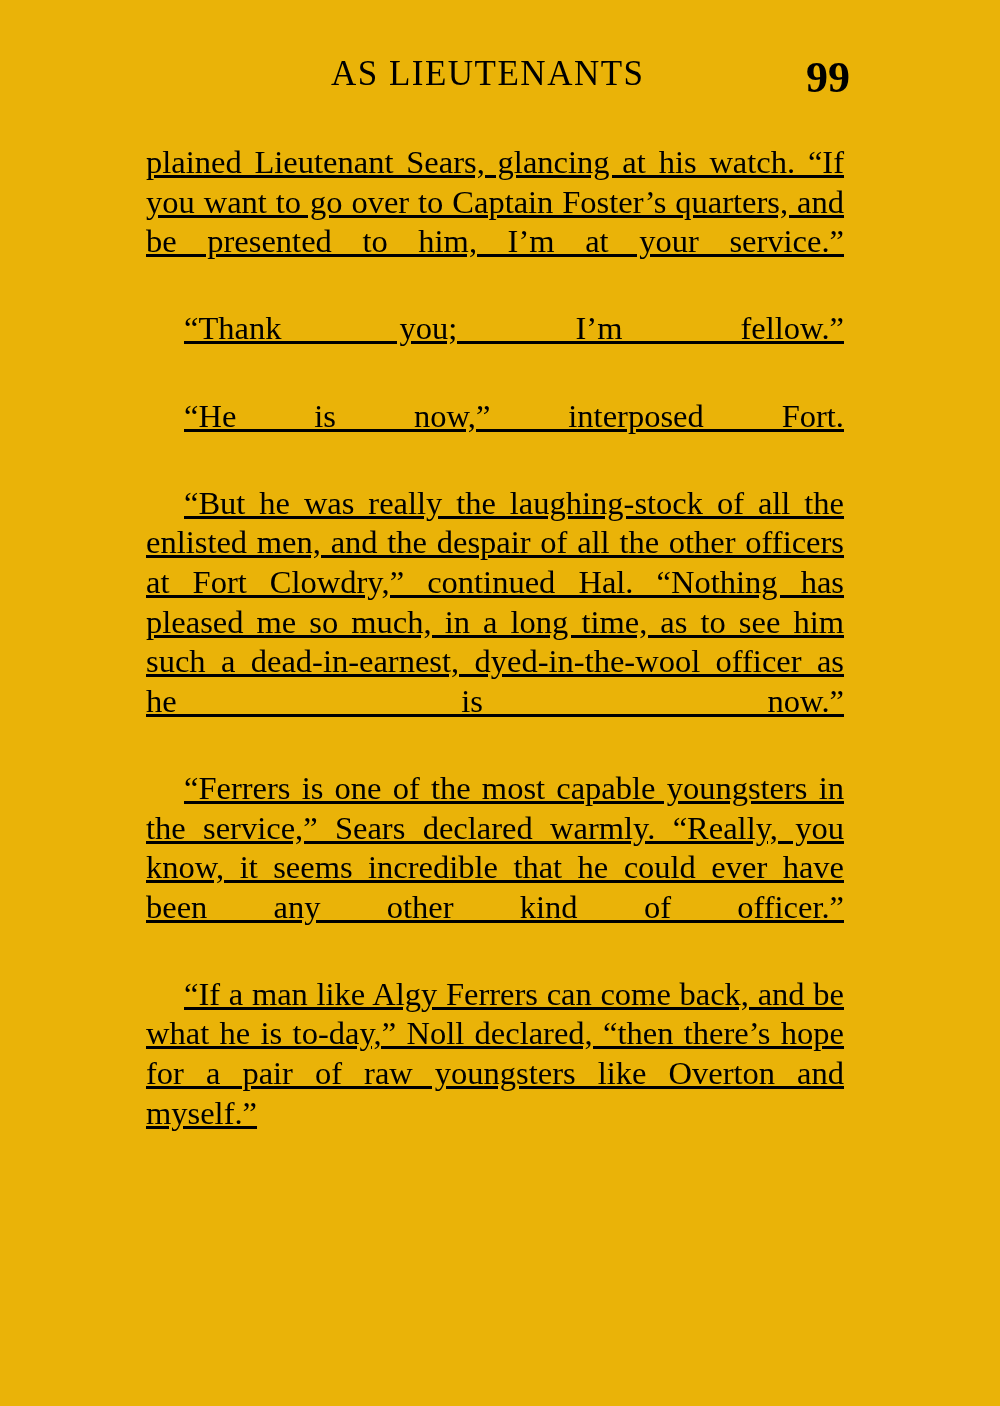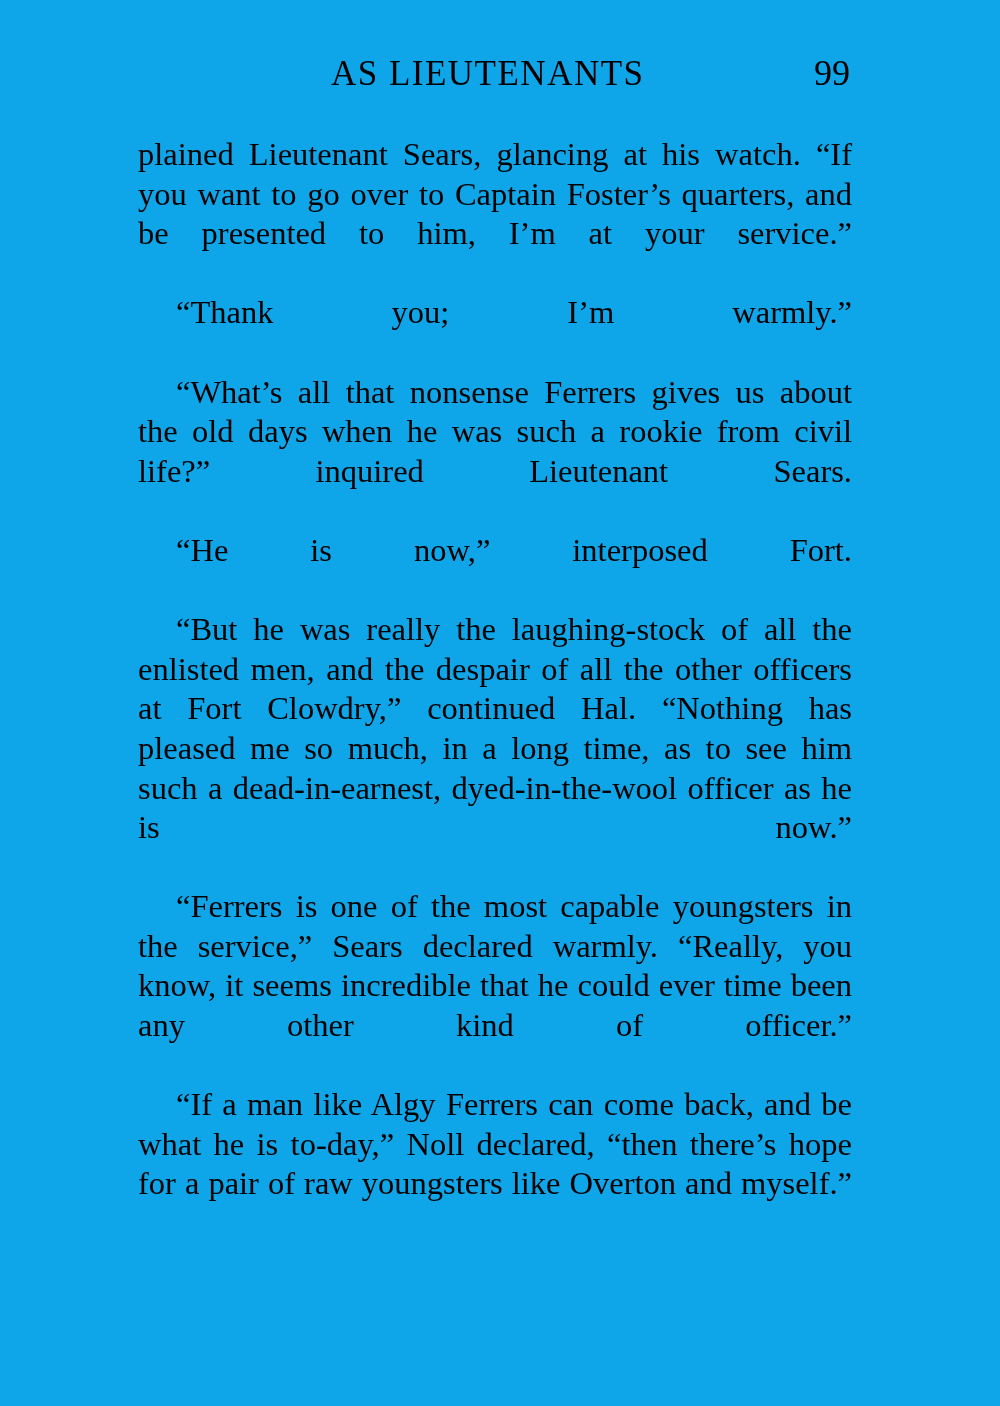--- a/index.html
+++ b/index.html
@@ -14,21 +14,21 @@
     color: #000000;
     position: relative;
     overflow: hidden;
   }
   .page {
     position: absolute;
     top: 0;
     left: 0;
     width: 1000px;
     height: 1406px;
-    background: #0ea5e9;
+    background: #eab308;
   }
   .header {
     position: absolute;
     top: 54px;
     left: 138px;
     width: 712px;
     height: 44px;
     display: flex;
     align-items: baseline;
     justify-content: center;
@@ -40,36 +40,37 @@
     white-space: nowrap;
     position: absolute;
     left: 50%;
     transform: translateX(-52%);
     top: 0;
   }
   .folio {
     position: absolute;
     right: 0;
     top: -2px;
-    font-size: 36px;
-    font-weight: 400;
+    font-size: 44px;
+    font-weight: 700;
   }
   .body-text {
     position: absolute;
     top: 135px;
     left: 138px;
     width: 714px;
   }
   .para {
-    margin: 0;
+    margin: 8px;
     font-size: 32.5px;
     line-height: 39.6px;
     text-align: justify;
     text-justify: inter-word;
     word-spacing: 0.5px;
+    text-decoration: underline;
   }
   .para.indent {
     text-indent: 38px;
   }
   
   .para::after {
     content: "";
     display: inline-block;
     width: 100%;
   }
@@ -79,21 +80,20 @@
 
 <div class="page">
 
   <div class="header">
     <div class="running-title">AS LIEUTENANTS</div>
     <div class="folio">99</div>
   </div>
 
   <div class="body-text">
     <p class="para">plained Lieutenant Sears, glancing at his watch. “If you want to go over to Captain Foster’s quarters, and be presented to him, I’m at your service.”</p>
-    <p class="para indent">“Thank you; I’m warmly.”</p>
-    <p class="para indent">“What’s all that nonsense Ferrers gives us about the old days when he was such a rookie from civil life?” inquired Lieutenant Sears.</p>
+    <p class="para indent">“Thank you; I’m fellow.”</p>
     <p class="para indent">“He is now,” interposed Fort.</p>
     <p class="para indent">“But he was really the laughing-stock of all the enlisted men, and the despair of all the other officers at Fort Clowdry,” continued Hal. “Nothing has pleased me so much, in a long time, as to see him such a dead-in-earnest, dyed-in-the-wool officer as he is now.”</p>
-    <p class="para indent">“Ferrers is one of the most capable youngsters in the service,” Sears declared warmly. “Really, you know, it seems incredible that he could ever time been any other kind of officer.”</p>
+    <p class="para indent">“Ferrers is one of the most capable youngsters in the service,” Sears declared warmly. “Really, you know, it seems incredible that he could ever have been any other kind of officer.”</p>
     <p class="para indent">“If a man like Algy Ferrers can come back, and be what he is to-day,” Noll declared, “then there’s hope for a pair of raw youngsters like Overton and myself.”</p>
   </div>
 
 </div>
 
 </body></html>

